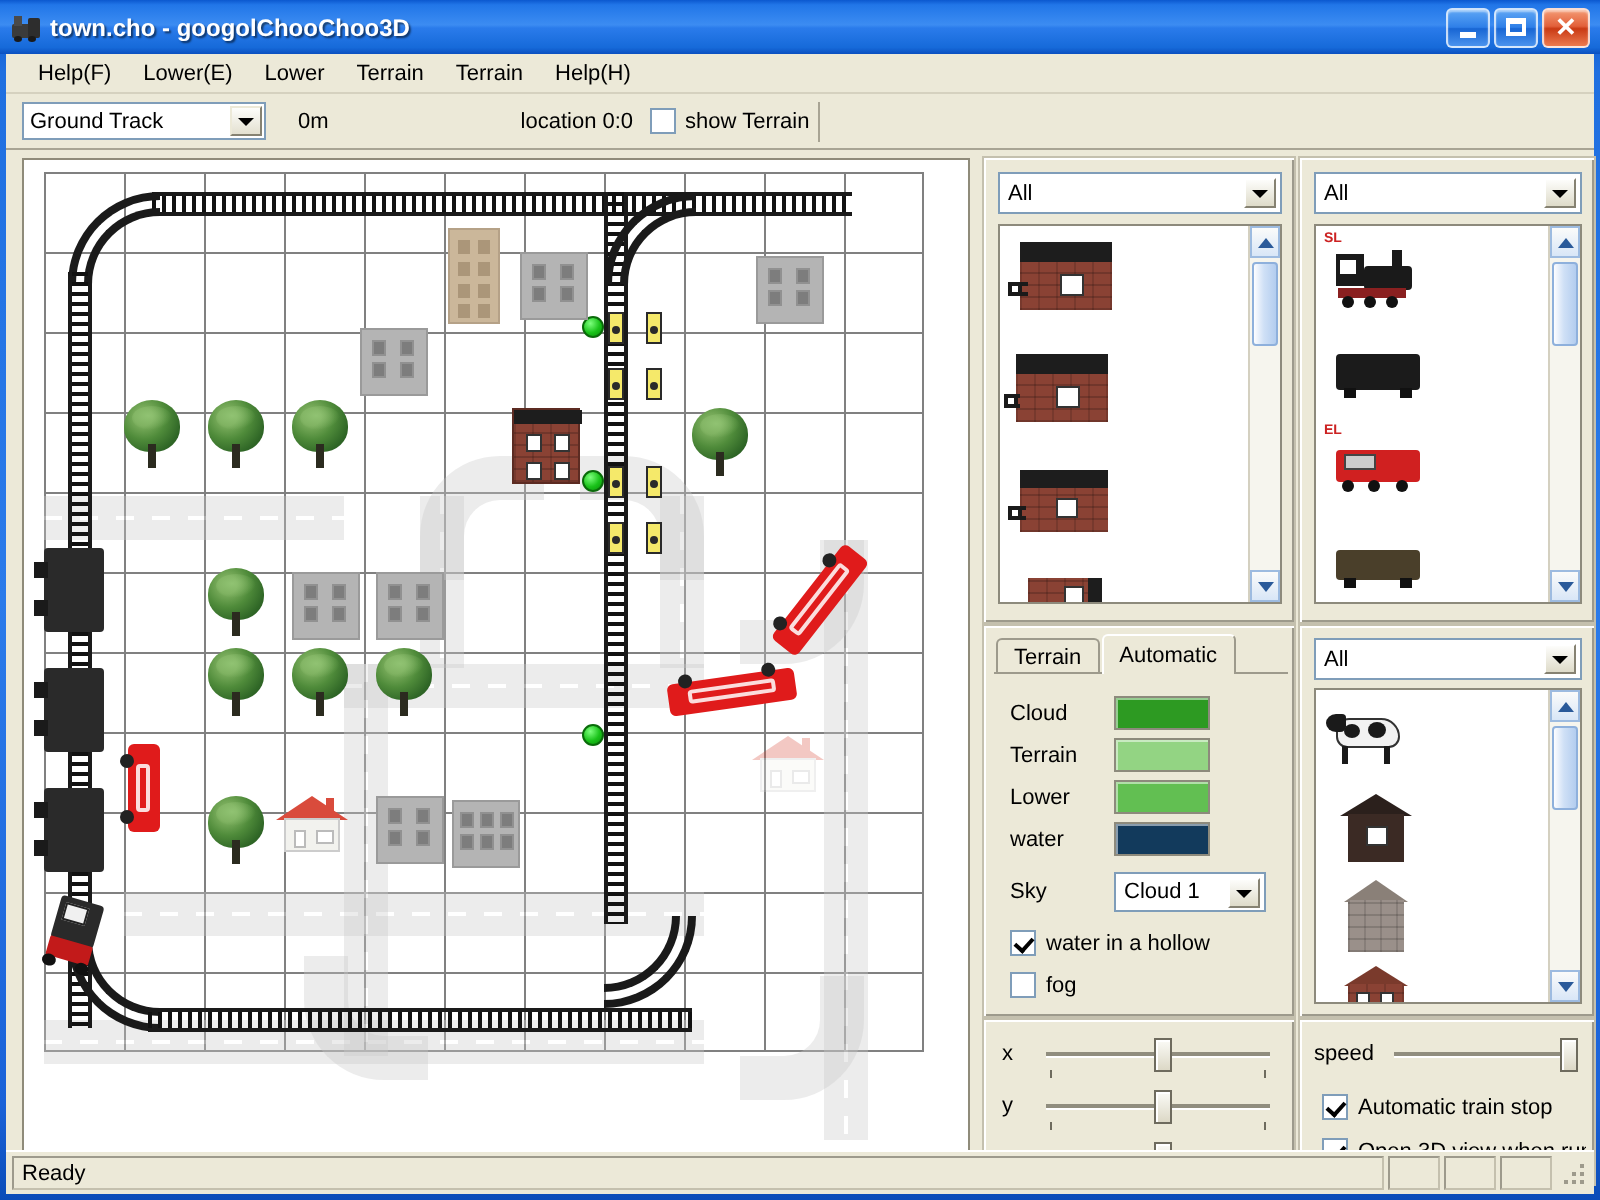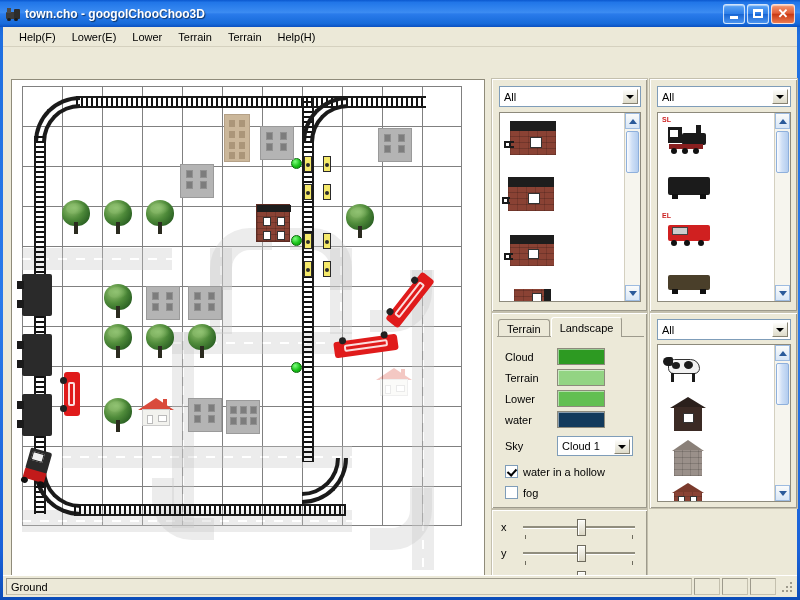--- a/index.html
+++ b/index.html
@@ -378,20 +378,37 @@
 
     <div id="menubar">
       <div class="menu-item">Help(F)</div>
       <div class="menu-item">Lower(E)</div>
       <div class="menu-item">Lower</div>
       <div class="menu-item">Terrain</div>
       <div class="menu-item">Terrain</div>
       <div class="menu-item">Help(H)</div>
     </div>
 
+    <div id="toolbar">
+      <div class="tb-combo">
+        <span>Ground Track</span>
+        <span class="arrow-btn">
+            <i class="dn-arrow"></i>
+          </span>
+      </div>
+      <div style="width:16px"></div>
+      <div class="tb-label">0m</div>
+      <div style="width:96px"></div>
+      <div class="tb-label">location 0:0</div>
+      <div style="width:8px"></div>
+      <span class="xp-check"></span>
+      <div style="width:5px"></div>
+      <div class="tb-label" style="overflow:hidden;max-width:62px">show Terrain</div>
+      <div class="tb-sep" style="margin-left:4px"></div>
+    </div>
 
     <div id="mapwrap">
       <div id="map">
         <div id="grid"></div>
 
         <div class="road road-h faded" style="left:160px; top:252px; width:180px;"></div>
         <div class="road road-h faded" style="left:50px;  top:366px; width:290px;"></div>
         <div class="road road-h faded" style="left:10px;  top:430px; width:330px;"></div>
         <div class="road road-h faded" style="left:10px;  top:168px; width:150px;"></div>
         <div class="road road-v faded" style="left:198px; top:168px; height:86px;"></div>
@@ -674,21 +691,21 @@
           <div class="sb-btn">
               <i class="sb-arr-dn"></i>
             </div>
         </div>
       </div>
     </div>
 
     <div class="panel-plain" style="left:489px; top:286px; width:155px; height:195px;">
       <div class="tabs" style="left:5px; top:3px;">
         <div class="tab">Terrain</div>
-        <div class="tab active">Landscape</div>
+        <div class="tab active">Automatic</div>
       </div>
       <div style="position:absolute;left:4px;top:22px;width:147px;height:168px;border-top:1px solid #9d9a8c;"></div>
 
       <div class="swatch-row" style="left:12px; top:34px;">
         <span class="swatch-label">Cloud</span>
         <span class="swatch" id="sw0" style="background: rgb(45, 154, 34);"></span>
       </div>
       <div class="swatch-row" style="left:12px; top:55px;">
         <span class="swatch-label">Terrain</span>
         <span class="swatch" id="sw1" style="background: rgb(147, 212, 131);"></span>
@@ -803,23 +820,40 @@
           <span class="sl-track"></span>
           <span class="sl-thumb" id="thz" style="left: 54px;"></span>
           <span class="sl-ticks">
               <i style="left:2px"></i>
               <i style="right:2px"></i>
             </span>
         </span>
       </div>
     </div>
 
+    <div class="panel-plain" style="left:647px; top:483px; width:147px; height:82px;">
+      <div class="sl-row" style="left:6px; top:6px;">
+        <span class="sl-label" style="width:40px">speed</span>
+        <span class="slider" style="width:92px;">
+          <span class="sl-track"></span>
+          <span class="sl-thumb" id="thspd" style="left: 83px;"></span>
+        </span>
+      </div>
+      <div class="chk-row" style="left:10px; top:36px;">
+        <span class="xp-check checked"></span>
+        <span>Automatic train stop</span>
+      </div>
+      <div class="chk-row" style="left:10px; top:58px; width:132px; overflow:hidden;">
+        <span class="xp-check checked"></span>
+        <span>Open 3D view when runn</span>
+      </div>
+    </div>
 
     <div id="statusbar">
-      <div class="sb-main">Ground</div>
+      <div class="sb-main">Ready</div>
       <div class="sb-pane"></div>
       <div class="sb-pane"></div>
       <div class="sb-pane"></div>
       <div class="sb-grip">
         <i style="left:10px;top:10px"></i>
           <i style="left:6px;top:10px"></i>
           <i style="left:10px;top:6px"></i>
         <i style="left:2px;top:10px"></i>
           <i style="left:6px;top:6px"></i>
           <i style="left:10px;top:2px"></i>

